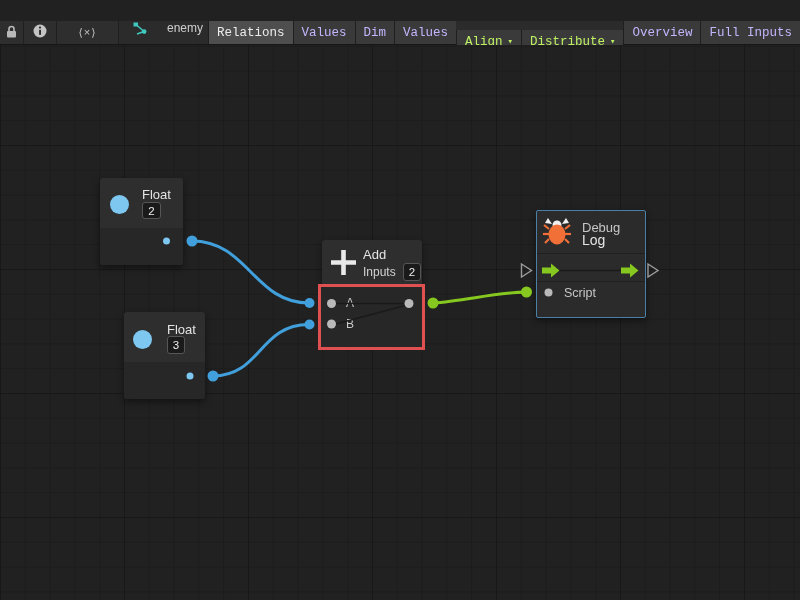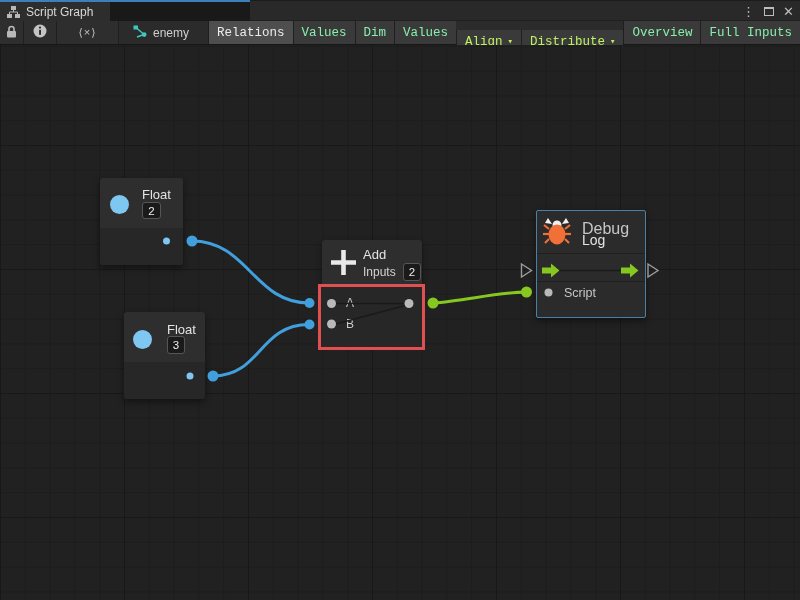--- a/index.html
+++ b/index.html
@@ -24,31 +24,31 @@
 
   
   .toolbar { position:absolute; left:0; top:21px; width:800px; height:24px; background:#2b2b2b;
     border-bottom:1px solid #171717; }
   .tool-left { position:absolute; left:0; top:0; height:23px; display:flex; }
   .ibtn { height:23px; display:flex; align-items:center; justify-content:center;
     background:#2e2e2e; border-right:1px solid #1f1f1f; }
   .ibtn.lock { width:24px; }
   .ibtn.info { width:33px; }
   .ibtn.code { width:62px; color:#c3c3c3; font-size:11px; letter-spacing:1px; }
-  .graph-chip { position:absolute; left:133px; top:0; height:23px; display:flex; align-items:center; gap:6px; }
+  .graph-chip { position:absolute; left:133px; top:0; height:23px; display:flex; gap:20px; }
   .graph-chip-label { font-size:12px; color:#cfcfcf; }
   .zoom-group { position:absolute; left:222px; top:0; height:23px; display:flex; align-items:center; }
   .zoom-label { font-size:11.5px; color:#bcbcbc; }
   .zoom-track { position:relative; width:90px; height:2px; background:#8d8d8d; margin-left:18px; }
   .zoom-handle { position:absolute; left:79px; top:-5px; width:12px; height:12px; border-radius:50%;
     background:#ababab; }
   .zoom-value { font-size:11px; color:#c8c8c8; margin-left:8px; }
   .tool-right { position:absolute; right:0; top:0; height:23px; display:flex;font-family:Liberation Mono, monospace; }
   .tbtn { height:23px; display:flex; align-items:center; padding:0 8px; background:#3a3a3a;
-    border-left:1px solid #1f1f1f; font-size:12.5px; color:#86efac; white-space:nowrap; cursor:default; }
+    border-left:1px solid #1f1f1f; font-size:12.5px; color:#c4b5fd; white-space:nowrap; cursor:default; }
   .tbtn.active { background:#4e4e4e; color:#ececec; }
   .tbtn.disabled { color:#bef264;margin-top:9px; }
   .caret { font-size:9px; margin-left:5px; color:inherit; }
 
   
   .canvas { position:absolute; left:0; top:45px; width:800px; height:555px; background-color:#212121;
     background-image:
       linear-gradient(to right,#181818 1px,transparent 1px),
       linear-gradient(to bottom,#181818 1px,transparent 1px),
       linear-gradient(to right,#1c1c1c 1px,transparent 1px),
@@ -69,62 +69,40 @@
     border-radius:3px 3px 0 0; box-shadow:0 2px 6px rgba(0,0,0,.4); z-index:2; }
   .add-body { position:absolute; left:321px; top:241px; width:101px; height:61px; background:#272727; z-index:2; }
   .port-label { position:absolute; font-size:12px; color:#c9c9c9; line-height:1; }
   .red-highlight { position:absolute; left:318px; top:239px; width:107px; height:66px;
     border:3px solid var(--highlight-red,#e05050); z-index:3; pointer-events:none; }
 
   .debug-node { position:absolute; left:536px; top:165px; width:110px; height:108px; background:#2b2b2b;
     border:1.5px solid var(--selection-blue,#4678a0); border-radius:2px; z-index:2;
     box-shadow:0 3px 7px rgba(0,0,0,.45); }
   .debug-divider { position:absolute; left:0; right:0; height:1px; background:rgba(0,0,0,.28); }
-  .debug-cat { position:absolute; left:45px; top:10px; font-size:16px; color:#c6c6c6; line-height:1; }
+  .debug-cat { position:absolute; left:45px; top:10px; font-size:13px; color:#c6c6c6; line-height:1; }
   .debug-title { position:absolute; left:45px; top:22px; font-size:14px; color:#e4e4e4; line-height:1; }
   .msg-label { position:absolute; left:27px; top:76px; font-size:12.5px; color:#c6c6c6; line-height:1; }
 
   .wires { position:absolute; left:0; top:0; width:800px; height:555px; z-index:5; pointer-events:none; }
   .wire-blue { stroke:var(--wire-blue,#41a0dc); stroke-width:3; fill:none; stroke-linecap:round; }
   .wire-green { stroke:var(--wire-green,#86c81f); stroke-width:3; fill:none; stroke-linecap:round; }
   .dot-blue { fill:var(--wire-blue,#41a0dc); }
   .dot-lightblue { fill:var(--port-blue-light,#7cc4ee); }
   .dot-green { fill:var(--wire-green,#86c81f); }
   .dot-gray { fill:#b9b9b9; }
   .rel-line { stroke:#1a1a1a; stroke-width:1.6; fill:none; }
   .flow-arrow { fill:var(--wire-green,#86c81f); }
   .flow-tri { fill:none; stroke:#9c9c9c; stroke-width:1.4; }
 </style>
 </head>
 <body>
 
 <div class="window">
 
-  <div class="titlebar">
-    <div class="titlebar-left">
-      <div class="tab">
-        <span class="tab-icon">
-          <svg width="13" height="12" viewBox="0 0 13 12">
-            <rect x="4" y="0" width="5" height="4" fill="#b8b8b8"></rect>
-            <rect x="0" y="8" width="5" height="4" fill="#b8b8b8"></rect>
-            <rect x="8" y="8" width="5" height="4" fill="#b8b8b8"></rect>
-            <path d="M6.5 4v2M2.5 8V6h8v2" stroke="#b8b8b8" fill="none"></path>
-          </svg>
-        </span>
-        <span class="tab-label">Script Graph</span>
-      </div>
-    </div>
-    <div class="titlebar-right">
-      <div class="win-controls">
-        <span class="win-glyph">⋮</span>
-        <span class="maximize-box"></span>
-        <span class="win-glyph">✕</span>
-      </div>
-    </div>
-  </div>
 
   <div class="toolbar">
     <div class="tool-left">
       <div class="ibtn lock">
         <span>
           <svg width="11" height="13" viewBox="0 0 11 13">
             <path d="M3 6V4a2.5 2.5 0 0 1 5 0v2" stroke="#b8b8b8" stroke-width="1.6" fill="none"></path>
             <rect x="1" y="6" width="9" height="6.5" rx="1" fill="#b8b8b8"></rect>
           </svg>
         </span>

